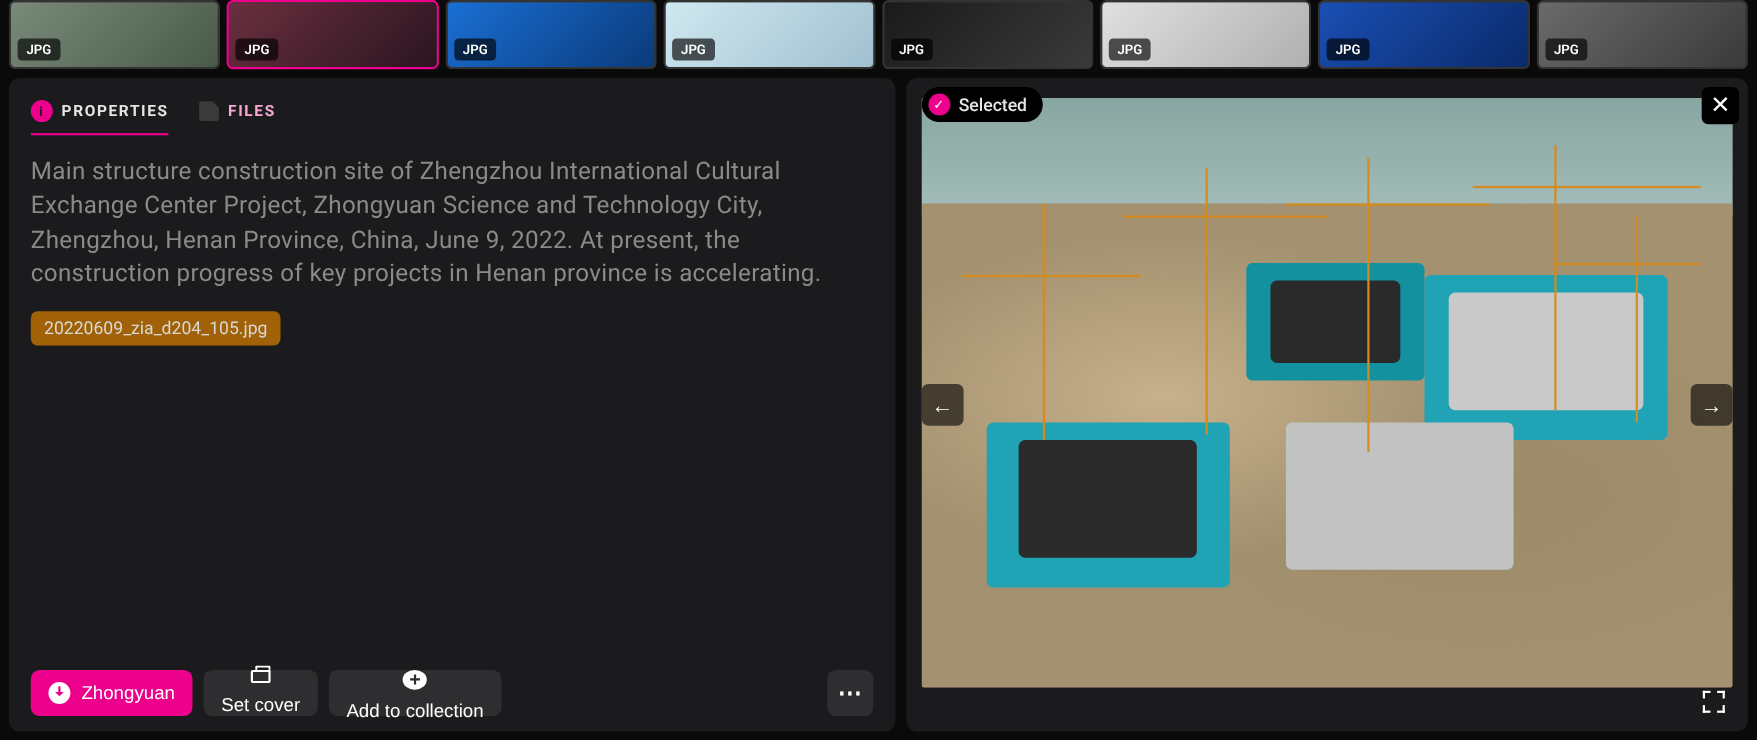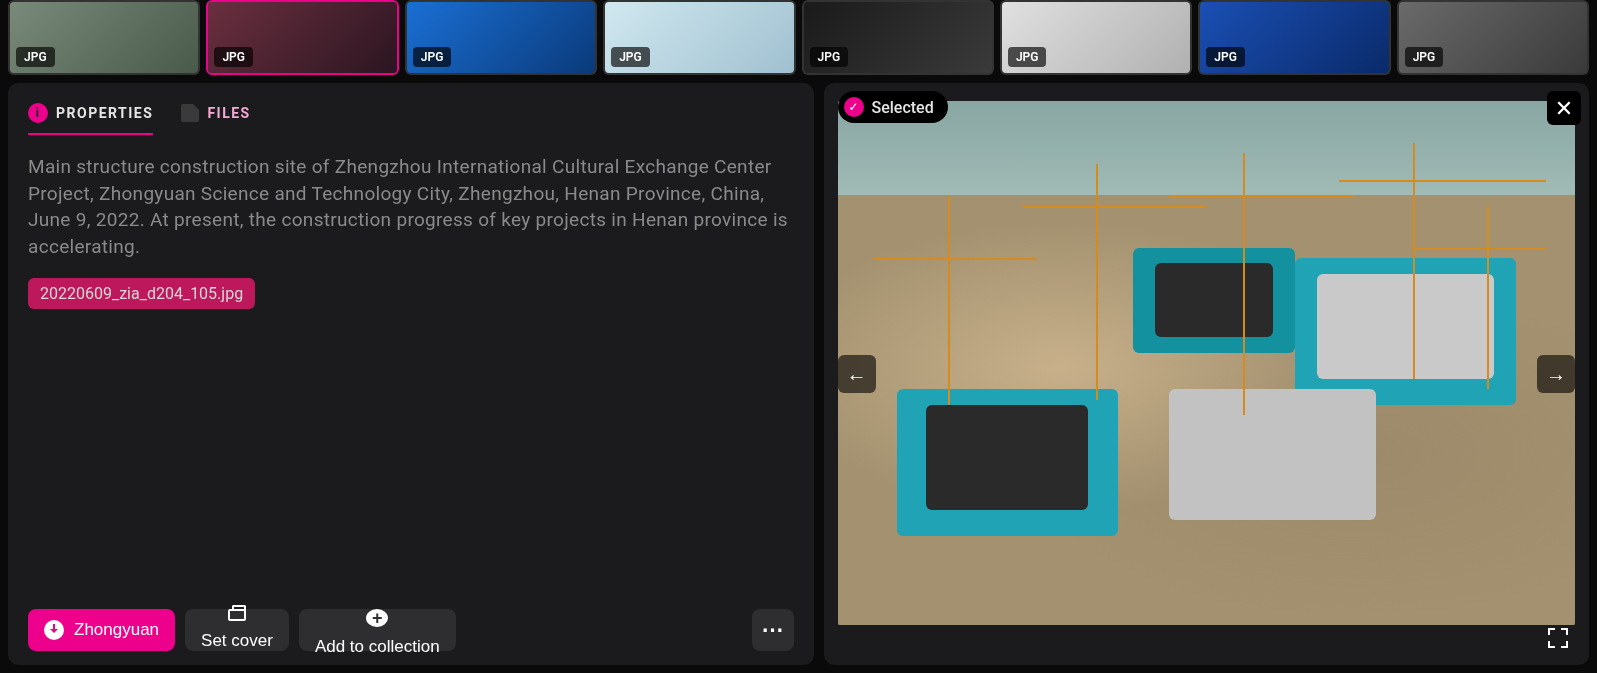--- a/index.html
+++ b/index.html
@@ -11,21 +11,21 @@
     height: 673px;
     overflow: hidden;
     display: flex;
     flex-direction: column;
   }
 
   .thumb-strip {
     display: flex;
     gap: 6px;
     padding: 0 8px 8px 8px;
-    height: 83px;
+    height: 71px;
     overflow: hidden;
   }
   .thumb {
     position: relative;
     flex: 1;
     border-radius: 6px;
     overflow: hidden;
     background: #333;
     border: 2px solid transparent;
     cursor: pointer;
@@ -110,28 +110,28 @@
   }
   .tab-icon-files::after {
     content:"";
     position:absolute; top:0; right:0;
     border-top:6px solid #1b1b1d;
     border-left:6px solid transparent;
   }
 
   .description {
     color: #8a8a8a;
-    font-size: 19px;
+    font-size: 22px;
     line-height: 1.4;
     letter-spacing: 0.3px;
     margin-bottom: 18px;
   }
   .filename-chip {
     display: inline-block;
-    background: #be185d;
+    background: #a16207;
     color: #d8d8d8;
     font-size: 16px;
     padding: 6px 12px;
     border-radius: 6px;
   }
 
   .action-row {
     margin-top: auto;
     display: flex;
     align-items: center;

